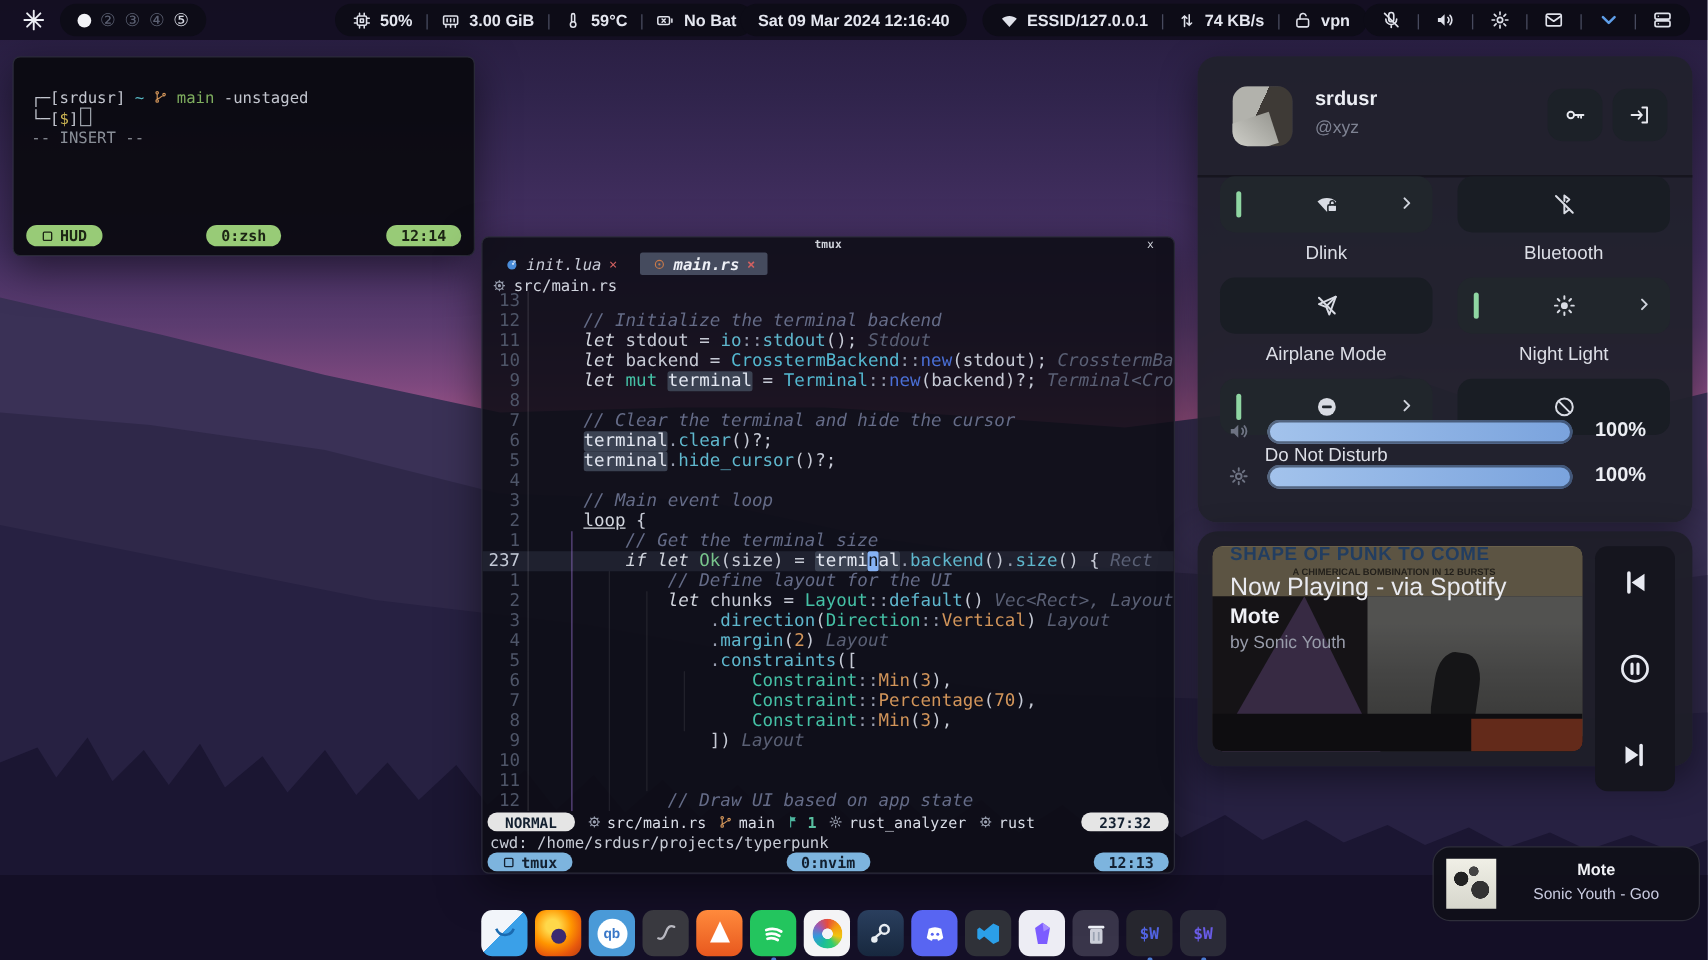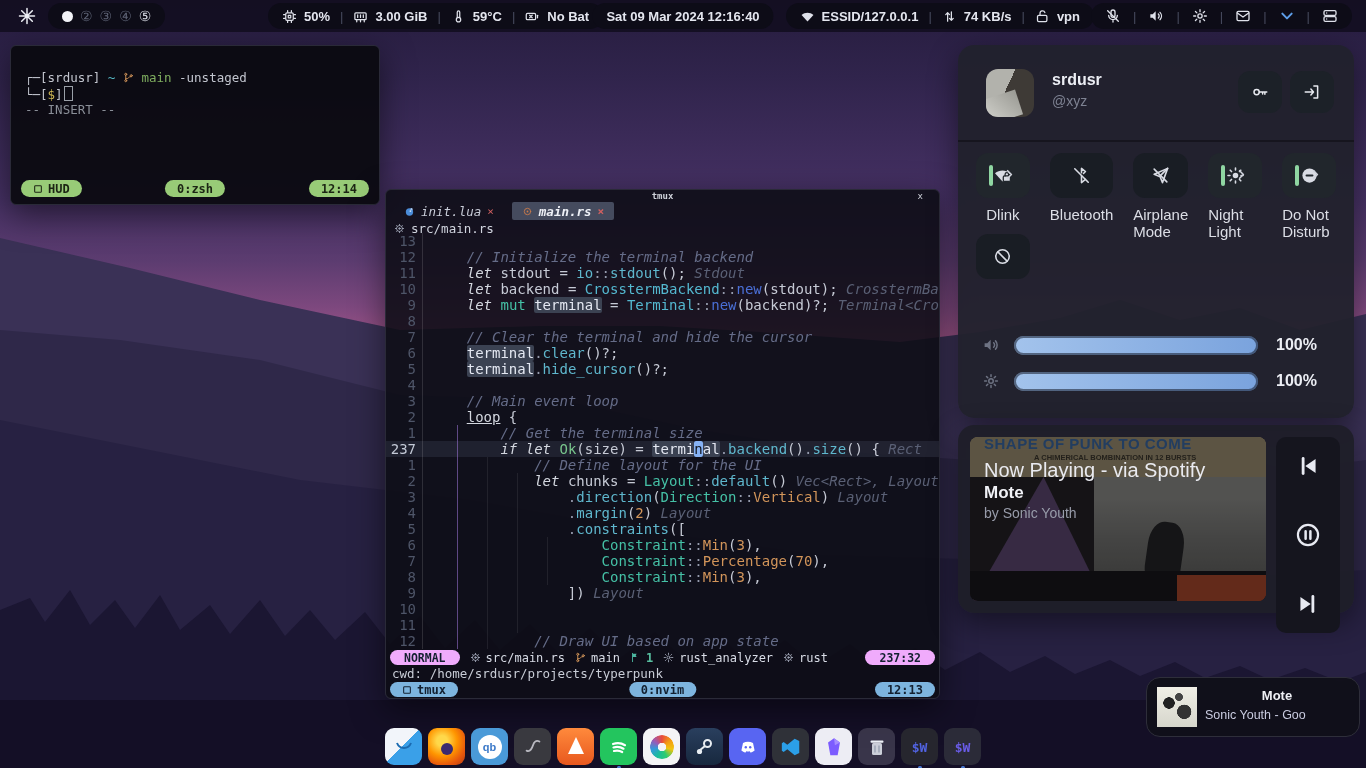--- a/index.html
+++ b/index.html
@@ -70,21 +70,21 @@
   .c-pln{color:#c6cad5}.c-cm{color:#656c88;font-style:italic}
   .c-kw{color:#d3d7df;font-style:italic}.c-kwu{color:#d3d7df;text-decoration:underline}
   .c-typ{color:#54b8d0}.c-typ2{color:#45c1a6}.c-fn{color:#5fb7cd}
   .c-new{color:#4a6fd6}.c-mut{color:#45c1a6;}.c-ok{color:#78c58c}
   .c-enm{color:#d2955a}.c-num{color:#d2955a}.c-pun{color:#959bad}
   .c-hint{color:#5a6075;font-style:italic}
   .c-hlw{background:#3b4252;color:#e4e8f2;border-radius:2px}
   .c-cur{background:#86b2f4;color:#10151f;border-radius:2px}
 
   #statusline{position:absolute;top:459px;left:0;width:553px;height:17px;display:flex;align-items:center;font-size:12px;color:#d8dce6;gap:10px}
-  .bluepill{background:#f0abfc;color:#132030;font-weight:700;border-radius:9px;height:15px;display:flex;align-items:center;justify-content:center;padding:0 14px;font-size:11.5px}
+  .bluepill{background:#e5e5e5;color:#132030;font-weight:700;border-radius:9px;height:15px;display:flex;align-items:center;justify-content:center;padding:0 14px;font-size:11.5px}
   #statusline .seg{display:flex;align-items:center;gap:5px}
   #statusline .ic{width:11px;height:11px;color:#9aa0b0}
   #statusline .ic.orange{color:#d2955a}
   #statusline .ic.teal{color:#4db6a0}
   .lsp-num{color:#58bfa0;font-weight:700}
   #cmdline{position:absolute;top:476px;left:6px;height:15px;font-size:12.5px;color:#c8ccd6;line-height:15px}
   #tmuxbar{position:absolute;top:492px;left:0;width:553px;height:16px}
   .bpill{position:absolute;top:0;height:15px;border-radius:8px;background:#7db4de;color:#132030;font-size:12px;font-weight:700;display:flex;align-items:center;justify-content:center;gap:5px;padding:0 12px}
 
   
@@ -92,21 +92,21 @@
   #card-main{left:958px;top:45px;width:396px;height:373px}
   #avatar{position:absolute;left:28px;top:24px;width:48px;height:48px;border-radius:12px;overflow:hidden;
     background:linear-gradient(115deg,#b2b2ac 0 42%,#3e3a36 42% 100%),#777;}
   #avatar::after{content:'';position:absolute;left:-6px;bottom:-4px;width:40px;height:26px;background:linear-gradient(60deg,#d8d8d2,#9a9a94);transform:rotate(-18deg)}
   #user-name{position:absolute;left:94px;top:26px;font-size:16px;font-weight:700;color:#eceef4}
   #user-handle{position:absolute;left:94px;top:48px;font-size:14px;color:#7e8292}
   .sq-btn{position:absolute;top:26px;width:44px;height:42px;border-radius:12px;background:#1c2128;display:flex;align-items:center;justify-content:center;color:#e8eaf0}
   .sq-btn .ic{width:18px;height:18px}
   #divider{position:absolute;left:0;top:95px;width:396px;height:2px;background:rgba(12,12,18,.55)}
 
-  #toggles{position:absolute;left:18px;top:108px;width:360px;display:grid;grid-template-columns:1fr 1fr 1fr 1fr 1fr;column-gap:20px;row-gap:10px}
+  #toggles{position:absolute;left:18px;top:96px;width:360px;display:grid;grid-template-columns:1fr 1fr;column-gap:20px;row-gap:10px}
   .tg-cell{display:flex;flex-direction:column;align-items:center;gap:8px}
   .tg-btn{width:100%;height:45px;border-radius:12px;background:#191d24;display:flex;align-items:center;justify-content:center;color:#d9dce4;position:relative}
   .tg-btn.active{background:#21262c}
   .tg-bar{position:absolute;left:13px;top:12px;width:4px;height:21px;border-radius:2px;background:#8fd6a2}
   .tg-btn .main-ic{width:19px;height:19px}
   .tg-chev{position:absolute;right:14px;top:15px;width:13px;height:13px;color:#cfd3dc}
   .tg-label{font-size:15px;color:#dcdee6;height:18px}
 
   #sliders{position:absolute;left:24px;top:288px;width:348px}
   .slider-row{display:flex;align-items:center;height:24px;margin-bottom:12px;gap:14px}
@@ -133,21 +133,21 @@
   .m-btn{width:26px;height:26px;color:#e8eaf2}
 
   
   #notif{left:1146px;top:677px;width:212px;height:58px;background:rgba(16,16,25,.95);border:1px solid #2e2e3a;border-radius:14px;z-index:6}
   #notif-thumb{position:absolute;left:10px;top:9px;width:40px;height:40px;background:
     radial-gradient(circle at 30% 40%,#222 0 15%,transparent 16%),
     radial-gradient(circle at 68% 62%,#333 0 19%,transparent 20%),
     radial-gradient(circle at 55% 25%,#444 0 10%,transparent 11%),
     linear-gradient(#f0efe6,#d6d6cc)}
   #notif-title{position:absolute;left:58px;top:10px;width:144px;text-align:center;font-size:13px;font-weight:700;color:#f0f1f6}
-  #notif-body{position:absolute;left:58px;top:30px;width:144px;text-align:left;font-size:12.5px;color:#c9cbe0}
+  #notif-body{position:absolute;left:58px;top:30px;width:144px;text-align:center;font-size:12.5px;color:#c9cbe0}
 
   
   #dock{left:50%;bottom:3px;transform:translateX(-50%);display:flex;gap:6px;z-index:4}
   .dock-item{position:relative;width:37px;height:37px;border-radius:9px;overflow:visible;display:flex;align-items:center;justify-content:center}
   .dock-item.running::after{content:'';position:absolute;bottom:-4px;left:50%;margin-left:-2px;width:4px;height:3px;border-radius:2px;background:#4a7ad0}
   .di-bg{position:absolute;inset:0;border-radius:9px}
   .di-inner{position:relative;z-index:1}
 </style>
 </head>
 <body>

